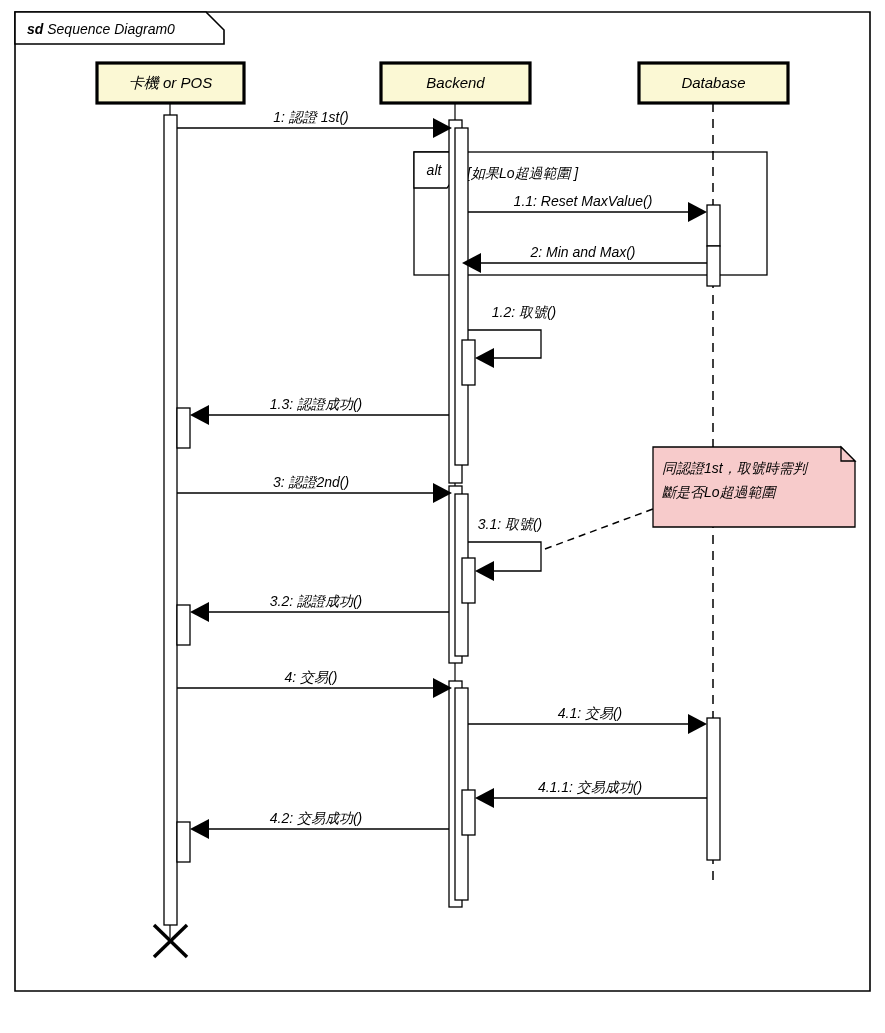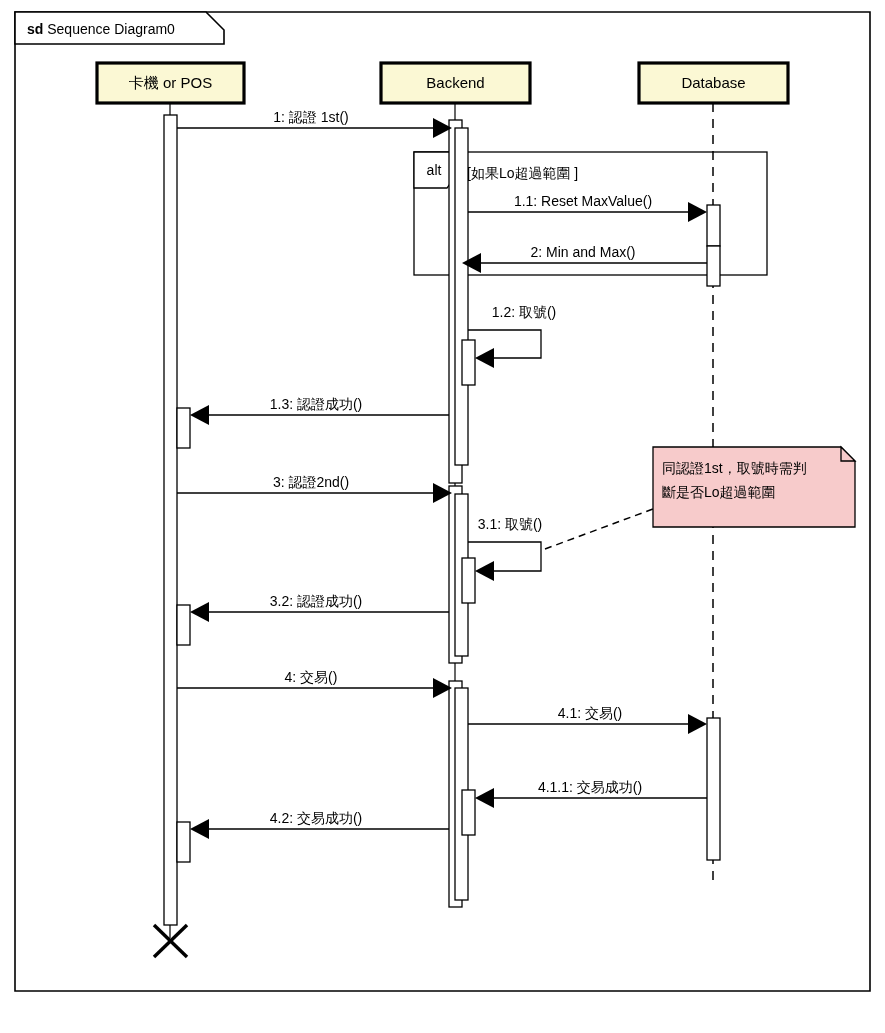--- a/index.html
+++ b/index.html
@@ -10,20 +10,21 @@
   body {
     width: 885px;
     height: 1033px;
     font-family: "Liberation Sans", "DejaVu Sans", sans-serif;
     overflow: hidden;
   }
   #diagram-root {
     position: relative;
     width: 885px;
     height: 1033px;
+    font-style: italic;
   }
   svg#sd-svg {
     display: block;
     width: 885px;
     height: 1033px;
   }
   .frame-border {
     fill: none;
     stroke: #000000;
     stroke-width: 1.6;

